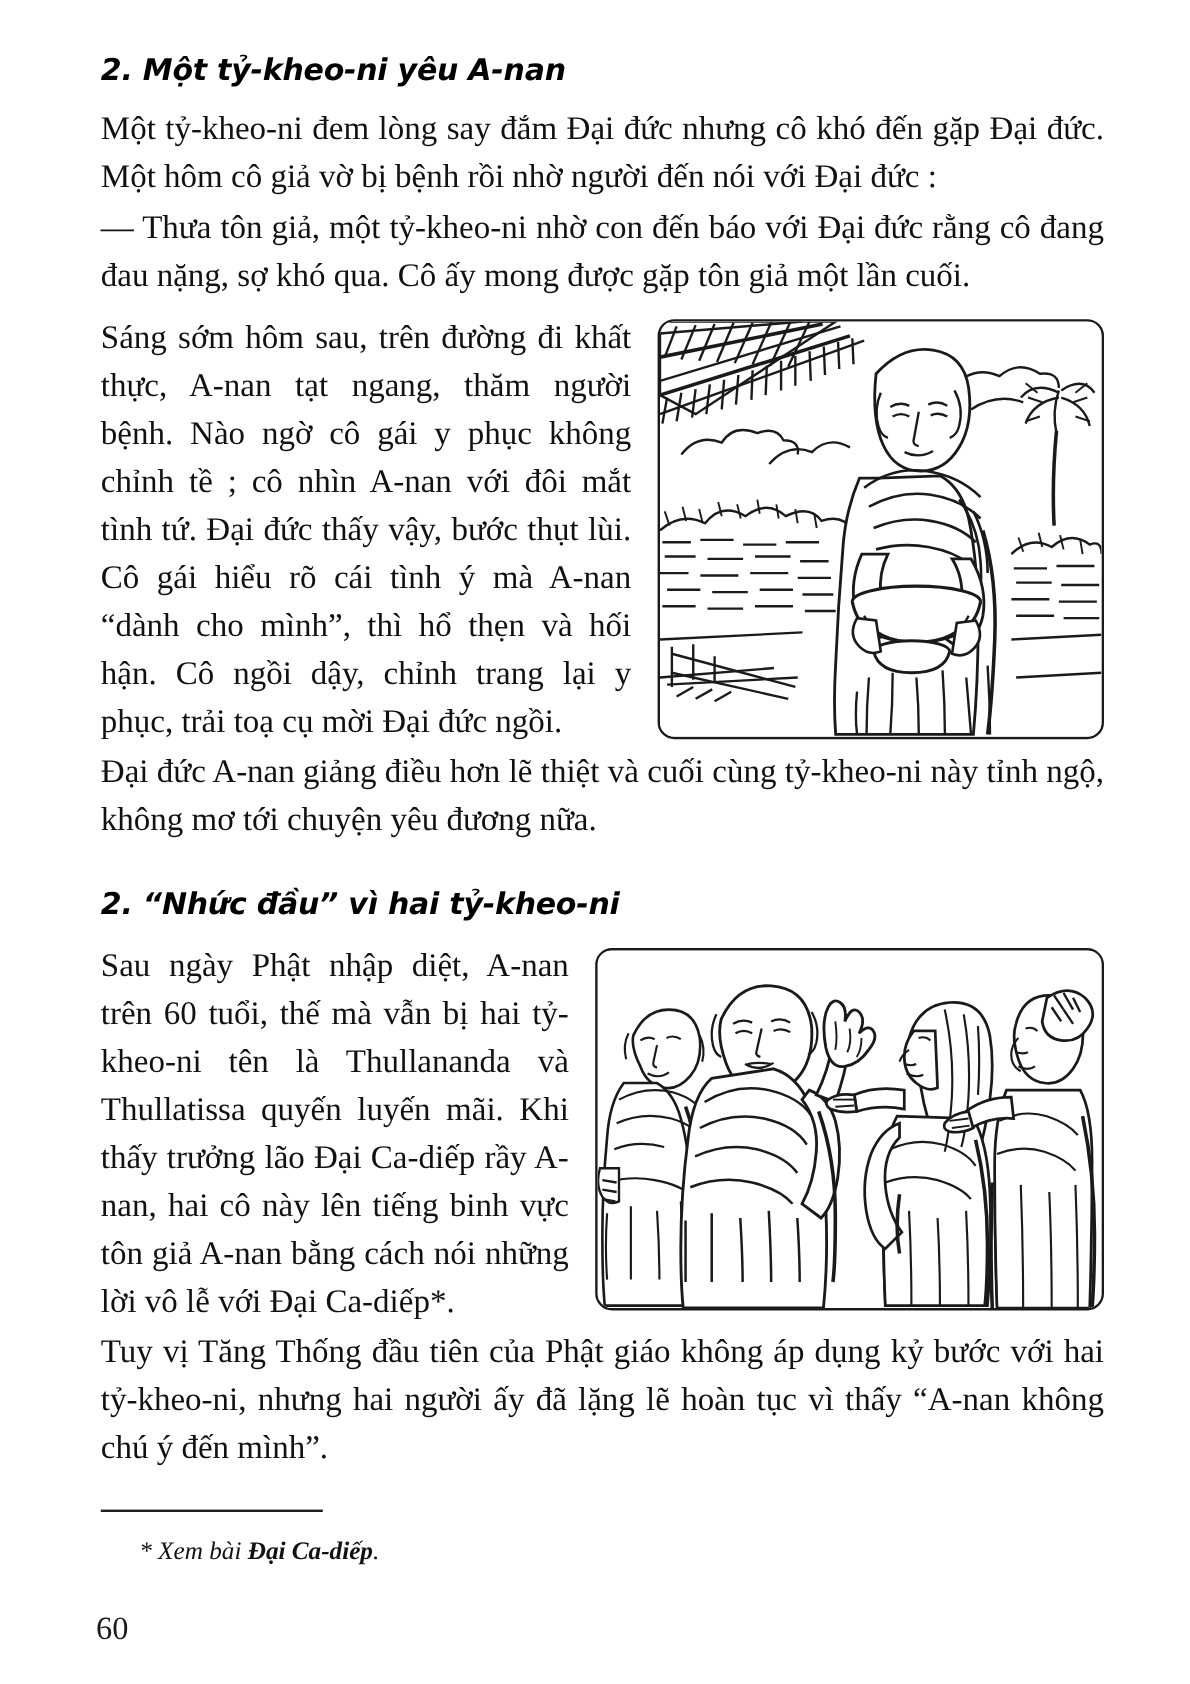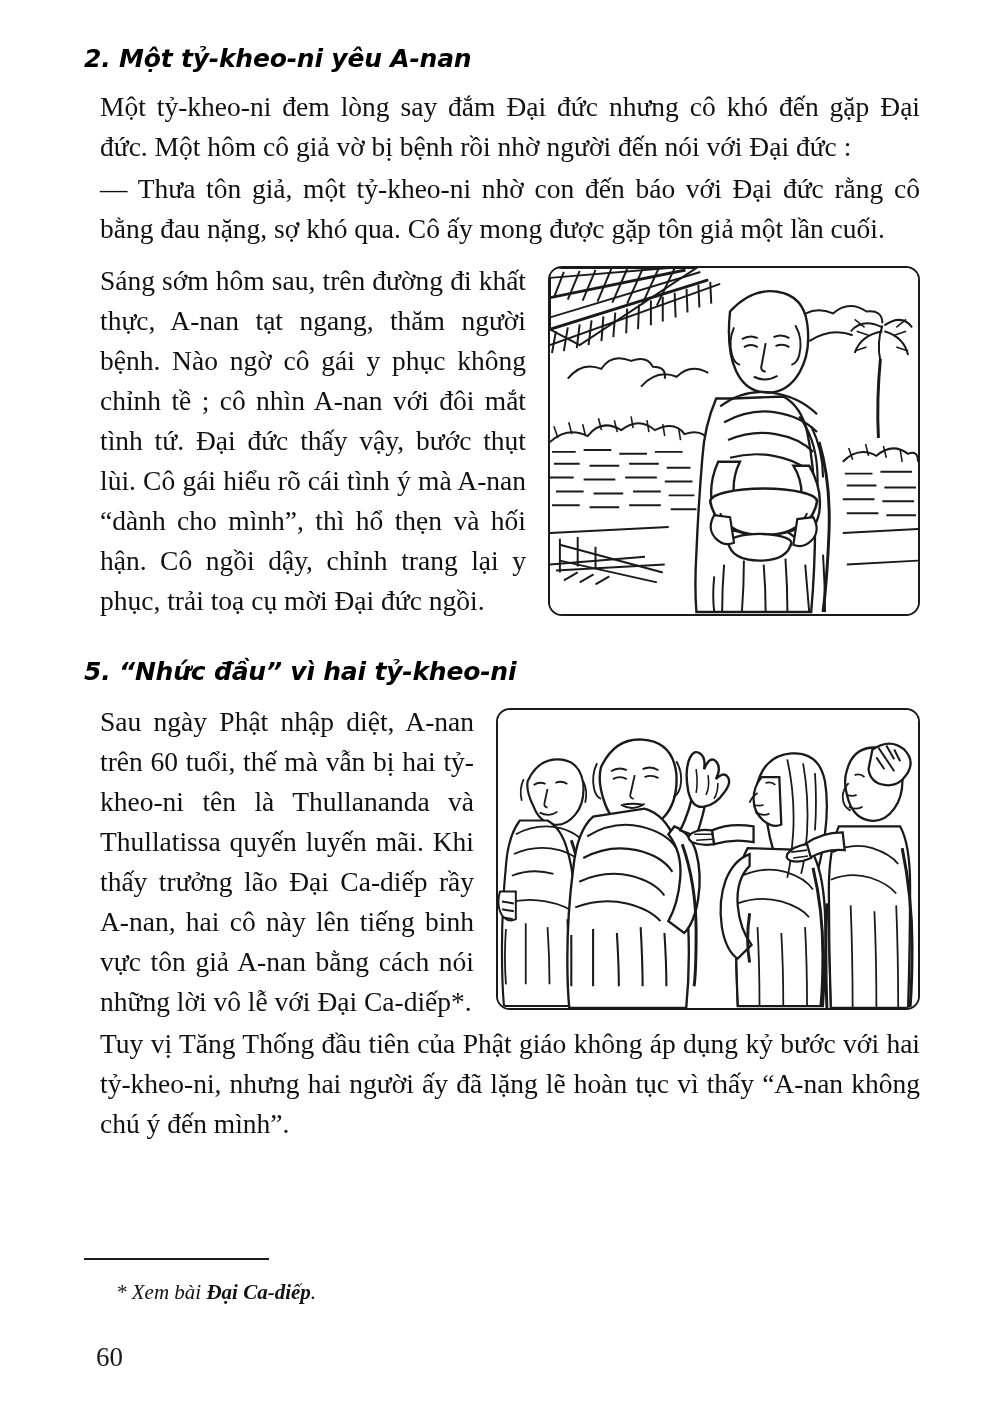--- a/index.html
+++ b/index.html
@@ -34,21 +34,21 @@
     margin: 0 0 14px 0;
     color: #000;
   }
   .heading-2 { margin-top: 0; }
   .heading-3 { margin-top: 0; margin-bottom: 16px; }
 
   
   p.body {
     font-size: 27.5px;
     line-height: 40px;
-    margin: 0 0 2px 16px;
+    margin: 0 0 2px 0;
     text-align: justify;
     text-justify: inter-word;
     hyphens: none;
   }
 
   
   .fig {
     border: 2px solid #1a1a1a;
     border-radius: 14px;
     background: #ffffff;
@@ -94,21 +94,21 @@
     line-height: 28px;
     margin: 0;
     padding-left: 32px;
     font-style: italic;
   }
   .footnote-text b { font-weight: bold; }
 
   
   .page-number {
     position: absolute;
-    left: 96px;
+    left: 80px;
     top: 1340px;
     font-size: 27px;
     line-height: 34px;
     color: #1a1a1a;
   }
   .watermark {
     position: absolute;
     left: 250px;
     top: 1345px;
     font-family: "DejaVu Sans", "Liberation Sans", sans-serif;
@@ -124,21 +124,21 @@
 <body>
 
 <div class="page">
 
   <div class="content">
 
     <h2 class="section-heading heading-2">2. Một tỷ-kheo-ni yêu A-nan</h2>
 
     <p class="body">Một tỷ-kheo-ni đem lòng say đắm Đại đức nhưng cô khó đến gặp Đại đức. Một hôm cô giả vờ bị bệnh rồi nhờ người đến nói với Đại đức :</p>
 
-    <p class="body">— Thưa tôn giả, một tỷ-kheo-ni nhờ con đến báo với Đại đức rằng cô bằng đau nặng, sợ khó qua. Cô ấy mong được gặp tôn giả một lần cuối.</p>
+    <p class="body">— Thưa tôn giả, một tỷ-kheo-ni nhờ con đến báo với Đại đức rằng cô đang đau nặng, sợ khó qua. Cô ấy mong được gặp tôn giả một lần cuối.</p>
 
     <div class="gap-after-p"></div>
 
     <div class="fig fig-1">
       <svg viewBox="0 0 372 350" preserveAspectRatio="none">
         <rect x="0" y="0" width="372" height="350" fill="#ffffff"></rect>
 
         <g stroke="#1a1a1a" fill="none">
           <polygon points="0,0 148,0 30,78 0,62" fill="#ffffff" stroke="#1a1a1a" stroke-width="2"></polygon>
           <line x1="0" y1="10" x2="120" y2="0" stroke-width="2"></line>
@@ -354,24 +354,25 @@
         <g stroke="#1a1a1a" fill="none" stroke-width="3">
           <path d="M272 176 q12 40 10 92 q-2 48 -6 80"></path>
         </g>
       </svg>
     </div>
 
     <p class="body">Sáng sớm hôm sau, trên đường đi khất thực, A-nan tạt ngang, thăm người bệnh. Nào ngờ cô gái y phục không chỉnh tề ; cô nhìn A-nan với đôi mắt tình tứ. Đại đức thấy vậy, bước thụt lùi. Cô gái hiểu rõ cái tình ý mà A-nan “dành cho mình”, thì hổ thẹn và hối hận. Cô ngồi dậy, chỉnh trang lại y phục, trải toạ cụ mời Đại đức ngồi.</p>
 
     <div class="clearer"></div>
 
+    <p class="body">Đại đức A-nan giảng điều hơn lẽ thiệt và cuối cùng tỷ-kheo-ni này tỉnh ngộ, không mơ tới chuyện yêu đương nữa.</p>
 
     <div class="gap-before-h3"></div>
 
-    <h2 class="section-heading heading-3">5. “Nhức đầu” vì hai tỷ-kheo-ni</h2>
+    <h2 class="section-heading heading-3">2. “Nhức đầu” vì hai tỷ-kheo-ni</h2>
 
     <div class="fig fig-2">
       <svg viewBox="0 0 424 302" preserveAspectRatio="none">
         <rect x="0" y="0" width="424" height="302" fill="#ffffff"></rect>
 
         <g stroke="#1a1a1a" fill="#ffffff" stroke-width="2.2">
           <path d="M30 72 q10 -22 30 -22 q22 0 26 24 q2 20 -8 32 q-10 12 -22 10 q-14 -2 -20 -18 q-8 -16 -6 -26 z"></path>
           <path d="M22 112 q-12 16 -14 46 q-4 42 -4 84 q0 36 2 58 l74 0 q2 -40 0 -80 q-2 -50 -10 -78 q-6 -22 -20 -30 z"></path>
         </g>
         <g stroke="#1a1a1a" fill="none" stroke-width="1.8">

